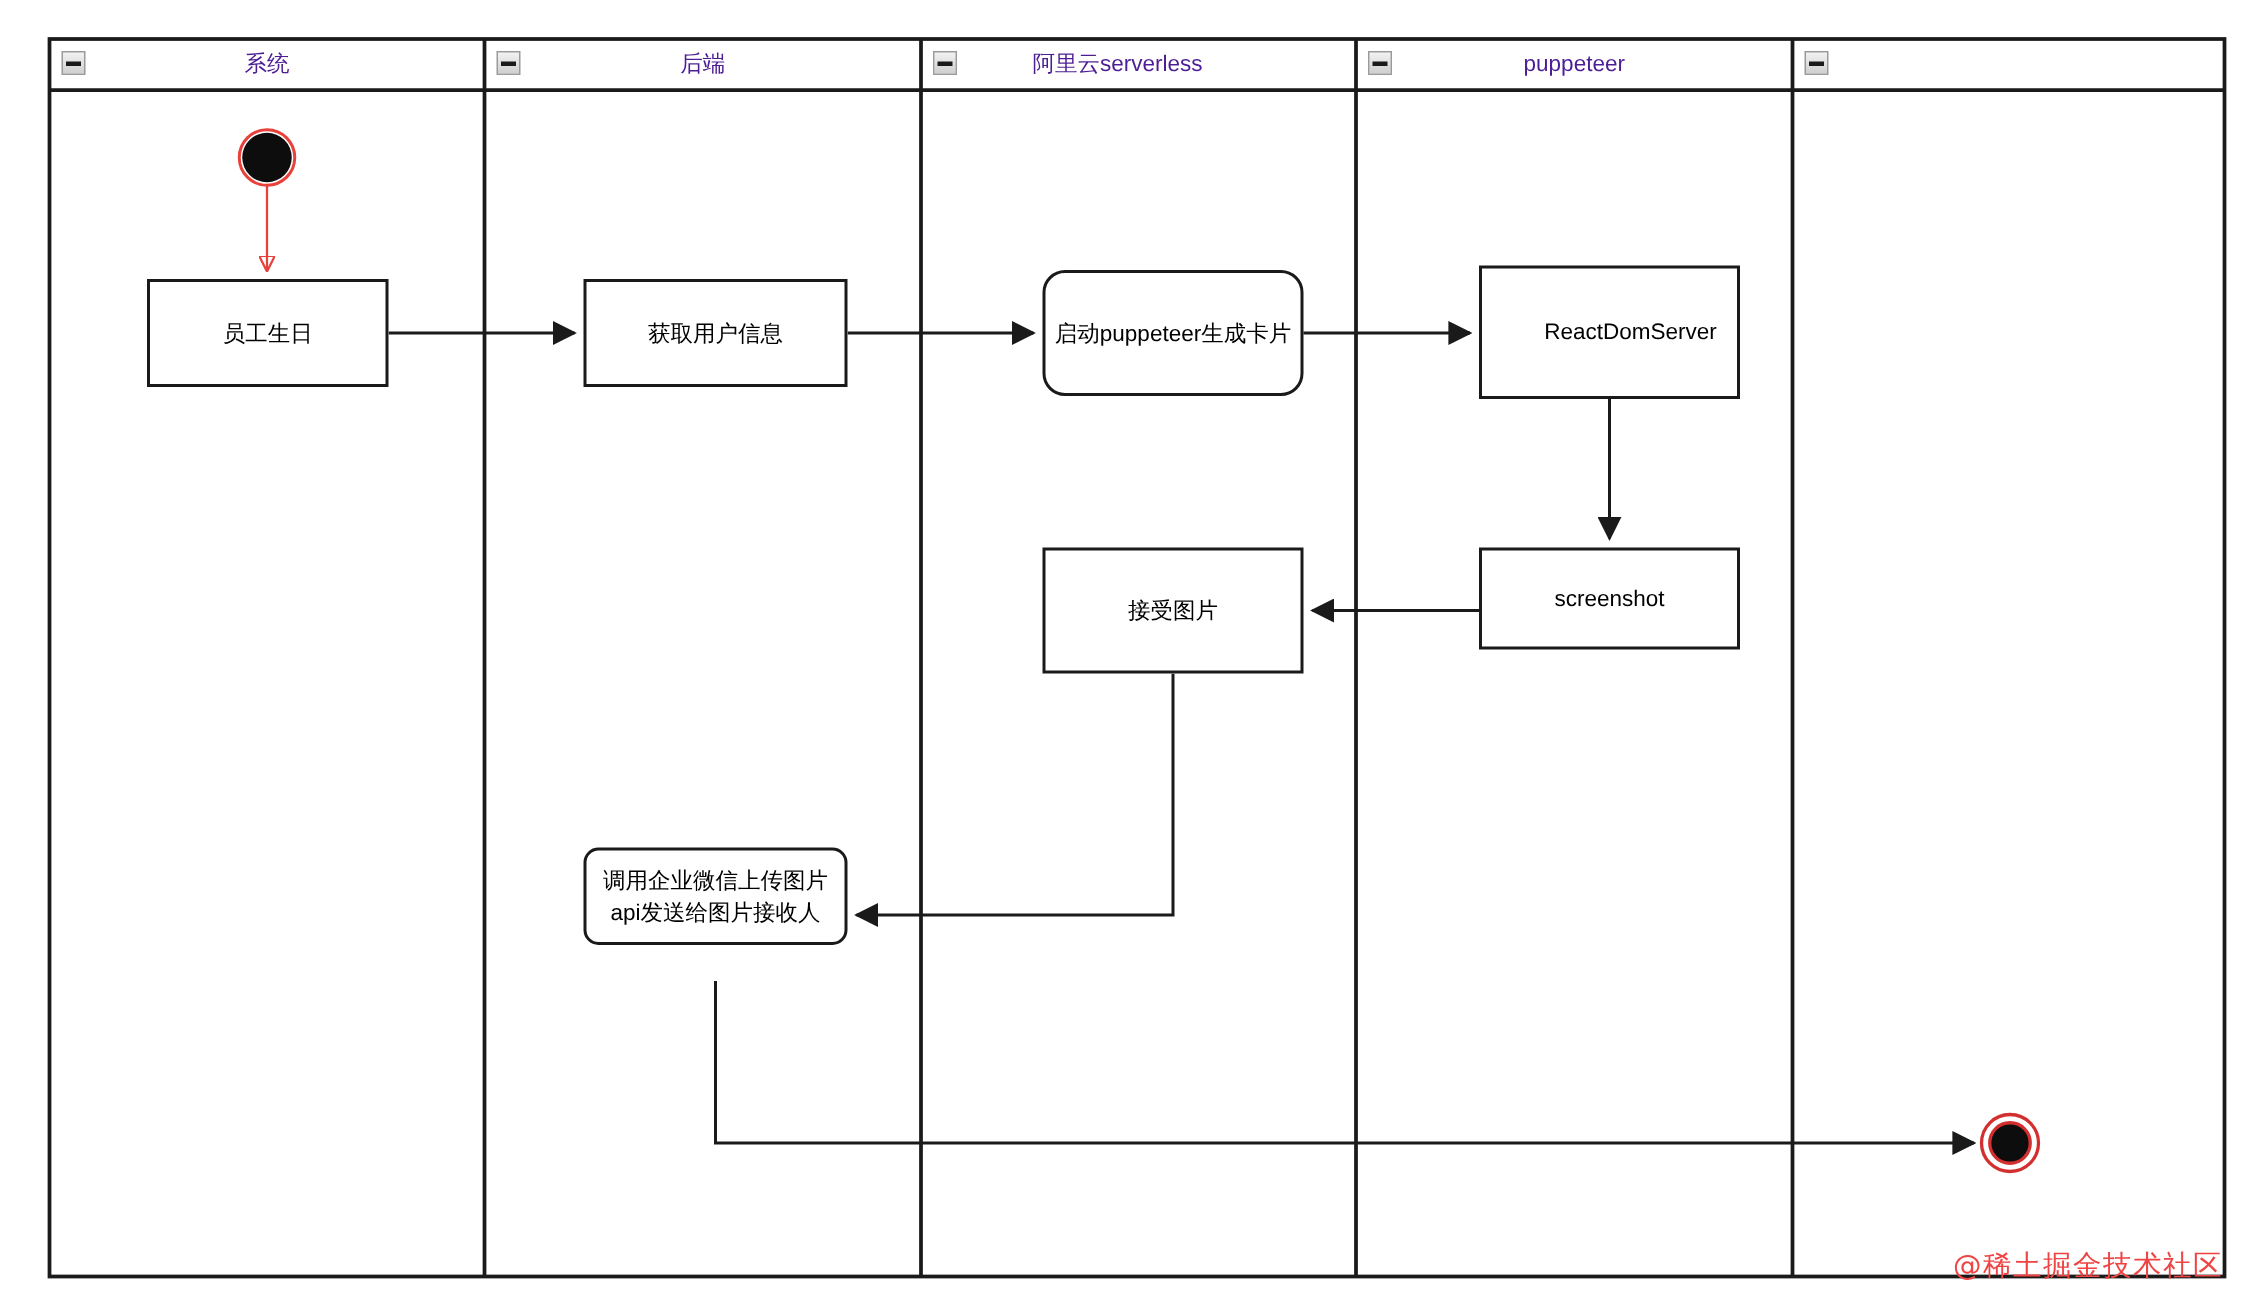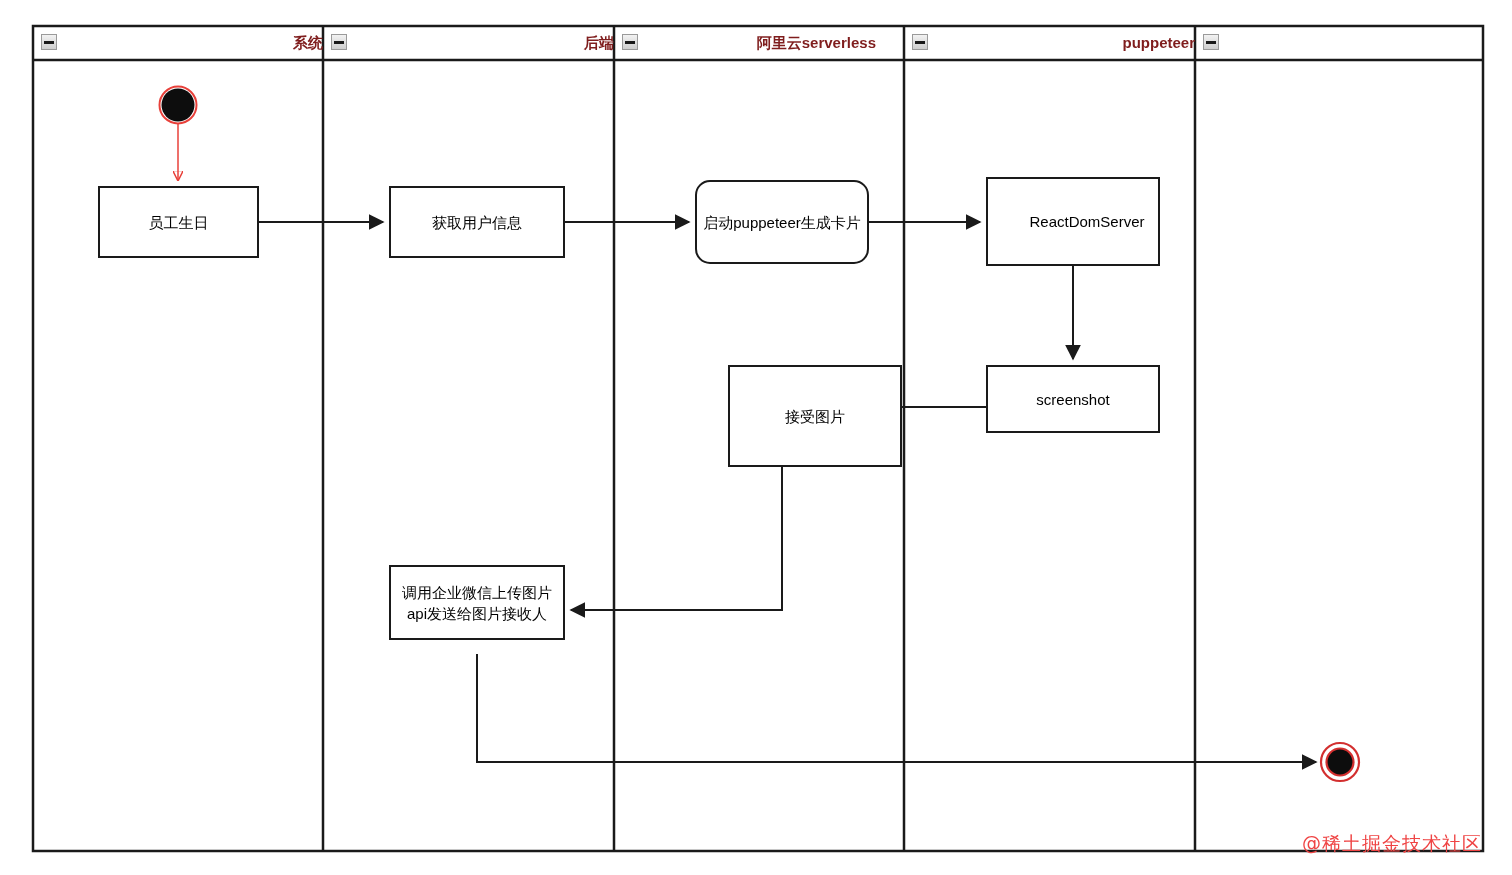--- a/index.html
+++ b/index.html
@@ -25,23 +25,23 @@
   .diagram-svg {
     position: absolute;
     left: 0;
     top: 0;
     width: 1512px;
     height: 875px;
   }
   .lane-header-label {
     position: absolute;
     font-size: 15px;
-    font-weight: bold;
-    color: #7f1d1d;
-    text-align: right;
+    font-weight: normal;
+    color: #4c1d95;
+    text-align: center;
     line-height: 34px;
     white-space: nowrap;
   }
   .collapse-icon {
     position: absolute;
     width: 16px;
     height: 16px;
     background: linear-gradient(#f2f2f2, #cfcfcf);
     border: 1px solid #9a9a9a;
     box-sizing: border-box;
@@ -158,27 +158,27 @@
   </div>
 
   <div class="node-box" style="left:695px; top:180px; width:174px; height:84px;border-radius:15px;">
     <span class="node-label">启动puppeteer生成卡片</span>
   </div>
 
   <div class="node-box" style="left:986px; top:177px; width:174px; height:89px;padding-left:34px;">
     <span class="node-label">ReactDomServer</span>
   </div>
 
-  <div class="node-box" style="left:728px; top:365px; width:174px; height:102px;">
+  <div class="node-box" style="left:695px; top:365px; width:174px; height:84px;">
     <span class="node-label">接受图片</span>
   </div>
 
   <div class="node-box" style="left:986px; top:365px; width:174px; height:68px;">
     <span class="node-label">screenshot</span>
   </div>
 
-  <div class="node-box" style="left:389px; top:565px; width:176px; height:75px;">
+  <div class="node-box" style="left:389px; top:565px; width:176px; height:65px;border-radius:10px;">
     <span class="node-label">调用企业微信上传图片api发送给图片接收人</span>
   </div>
 
   <div class="watermark">@稀土掘金技术社区</div>
 
 </div>
 
 </body></html>

